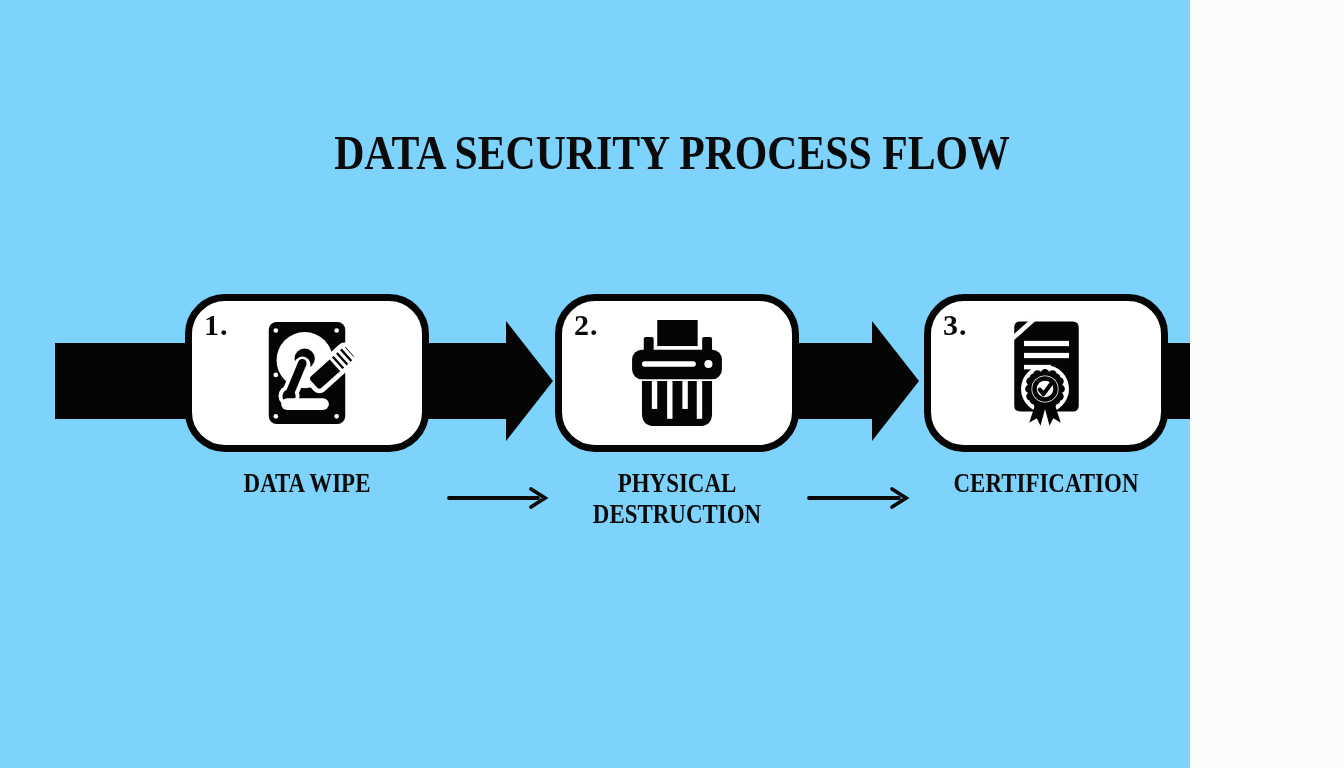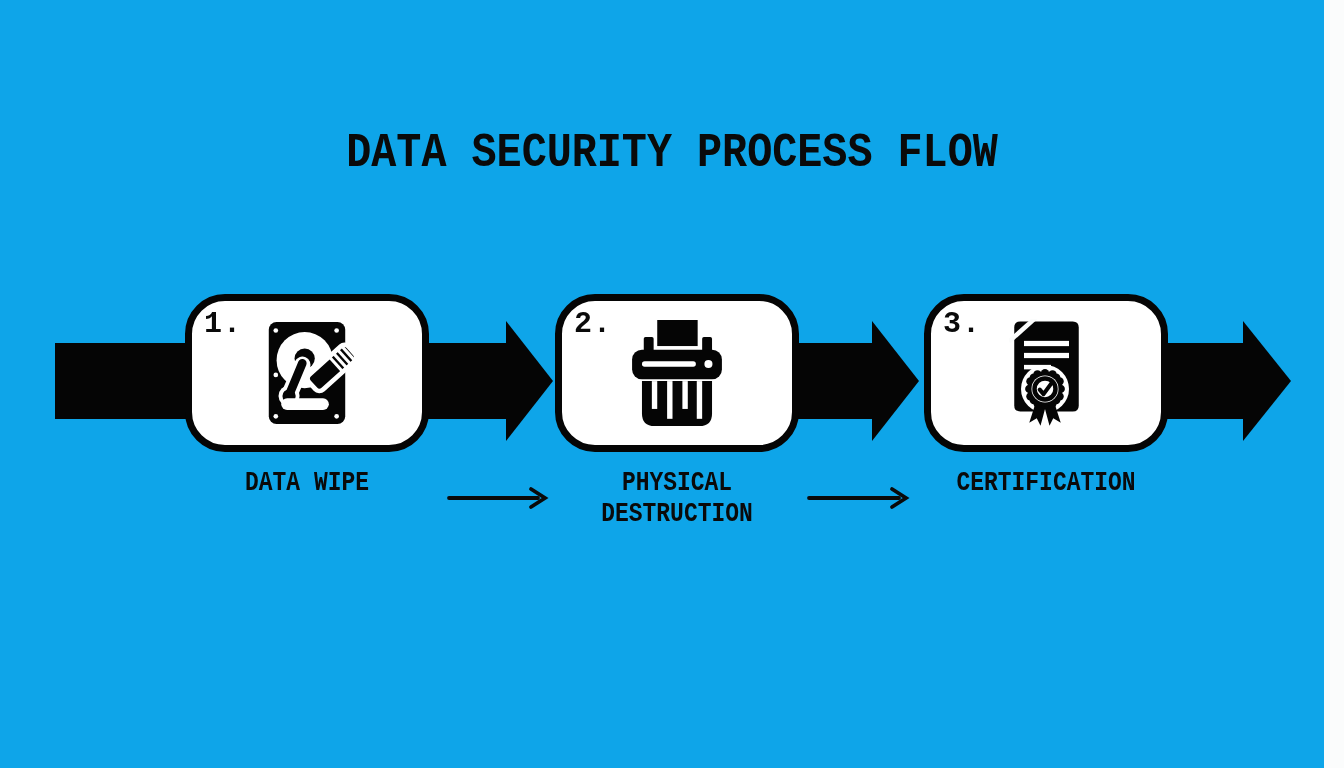--- a/index.html
+++ b/index.html
@@ -1,19 +1,19 @@
 <!DOCTYPE html>
 <html><head>
 <meta charset="utf-8">
 <style>
   html,body{margin:0;padding:0;background:#fbfcfc;}
   .canvas{
-    position:relative;width:1324px;height:768px;overflow:hidden;
-    background:#0ea5e9;color:#050505;
-    font-family:Liberation Mono, monospace;
+    position:relative;width:1190px;height:768px;overflow:hidden;
+    background:#7dd3fc;color:#050505;
+    font-family:Liberation Serif, serif;
   }
   .flow-layer{position:absolute;left:0;top:0;z-index:0;}
   .title{
     position:absolute;left:0;top:129px;width:1344px;margin:0;
     text-align:center;font-size:48px;font-weight:700;line-height:1;
     letter-spacing:0px;color:#0a0a0a;
     transform:scaleX(0.87);transform-origin:50% 50%;
     white-space:nowrap;
   }
   .step-box{

